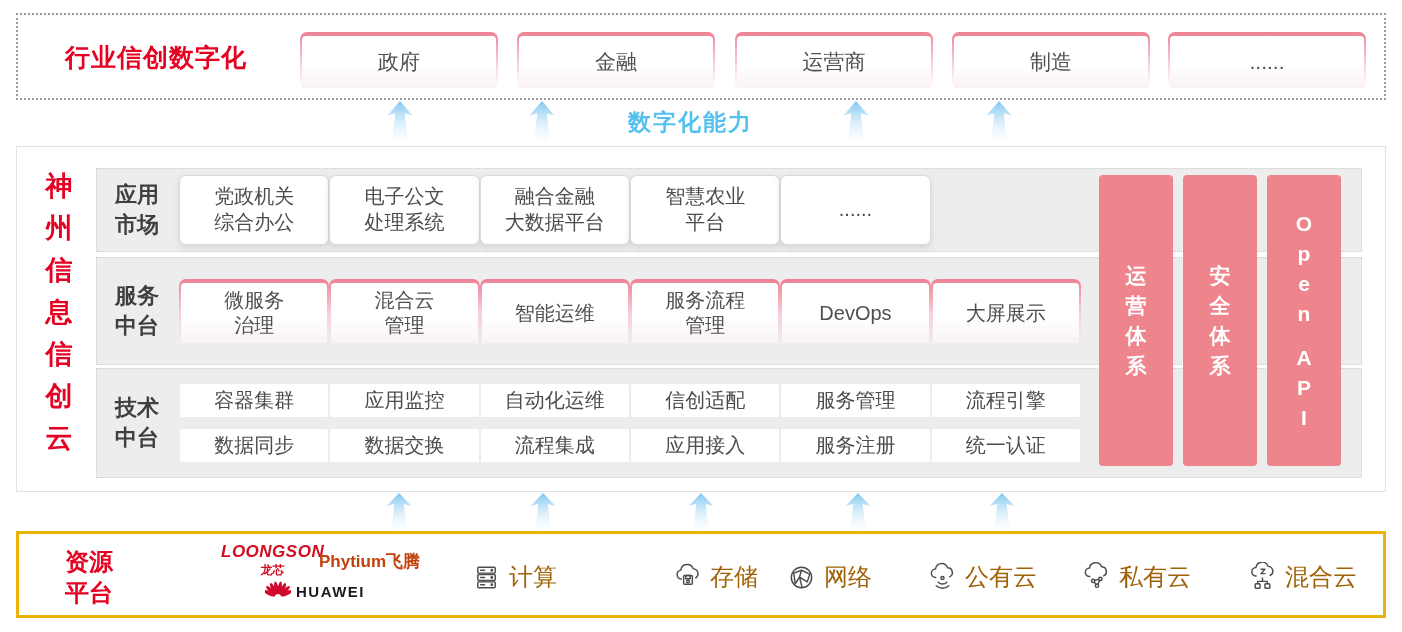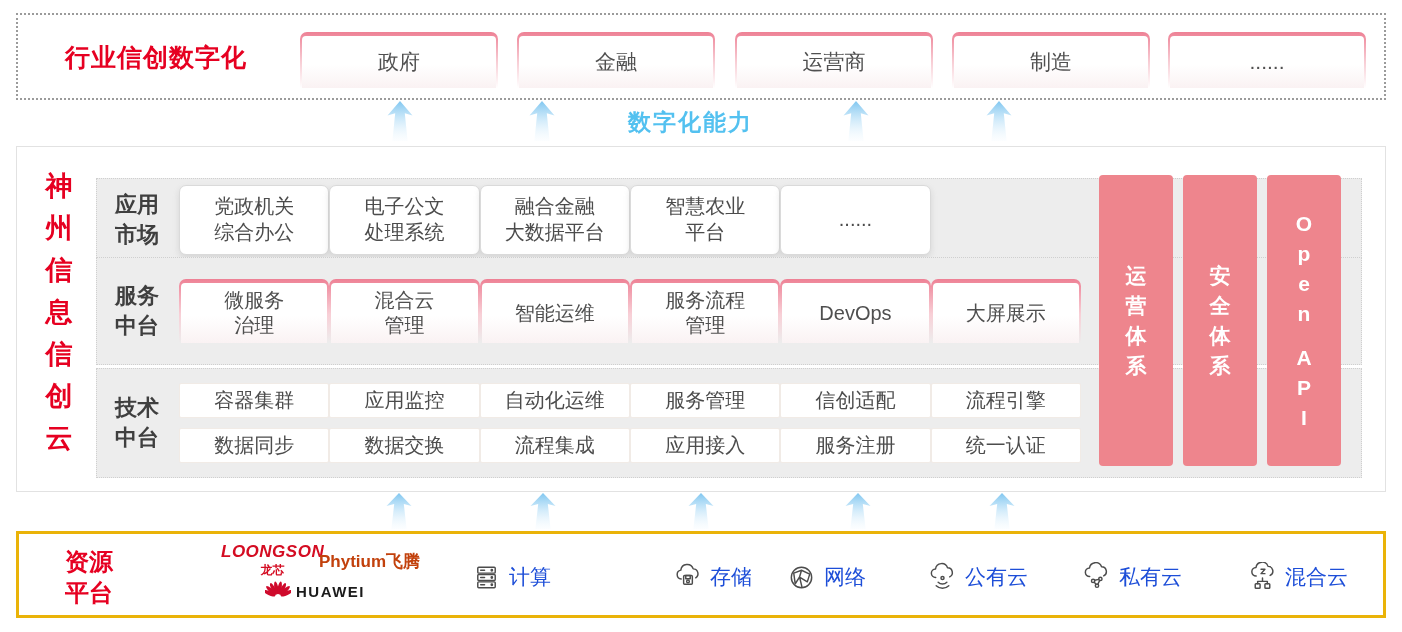--- a/index.html
+++ b/index.html
@@ -62,21 +62,21 @@
   .rp-label{position:absolute;left:46px;top:12px;font-size:24px;font-weight:bold;
         color:#e60021;line-height:1.3;white-space:pre-line;}
   .logo-loongson{position:absolute;left:202px;top:8px;display:flex;flex-direction:column;
         align-items:center;color:#d40c22;}
   .loongson-en{font-size:17px;font-weight:800;font-style:italic;letter-spacing:.5px;}
   .loongson-cn{font-size:12px;font-weight:bold;}
   .logo-phytium{position:absolute;left:300px;top:16px;font-size:17px;font-weight:800;color:#c2410c;}
   .logo-huawei{position:absolute;left:246px;top:46px;display:flex;align-items:center;gap:5px;}
   .huawei-text{font-size:15px;font-weight:700;color:#1b1b1b;letter-spacing:1.5px;text-align:right;}
   .res-item{position:absolute;top:25px;height:36px;display:flex;align-items:center;gap:7px;}
-  .res-label{font-size:21px;color:#1d4ed8;}
+  .res-label{font-size:24px;color:#a16207;}
   .res-icon{width:31px;height:31px;fill:none;stroke:#4c4c4c;stroke-width:1.5;
         stroke-linecap:round;stroke-linejoin:round;}
 </style>
 </head>
 <body>
 
 <div id="stage">
   <svg width="0" height="0" style="position:absolute">
     <defs>
       <linearGradient id="arrowGrad" x1="0" y1="0" x2="0" y2="1">
@@ -112,21 +112,21 @@
   <div class="main-panel">
     <div class="vtitle">
         <b>神</b>
         <b>州</b>
         <b>信</b>
         <b>息</b>
         <b>信</b>
         <b>创</b>
         <b>云</b>
       </div>
-    <div class="band" id="band-0" style="top:31px;height:84px">
+    <div class="band" id="band-0" style="top:21px;height:84px">
         <div class="band-label">应用
 市场</div>
         <div class="cards">
           <div class="card-shadow">党政机关
 综合办公</div>
           <div class="card-shadow">电子公文
 处理系统</div>
           <div class="card-shadow">融合金融
 大数据平台</div>
           <div class="card-shadow">智慧农业
@@ -161,22 +161,22 @@
           </div>
         </div>
       </div>
     <div class="band" id="band-2" style="top:221px;height:110px">
         <div class="band-label">技术
 中台</div>
         <div class="cards cards-two-rows">
           <div class="card-plain">容器集群</div>
           <div class="card-plain">应用监控</div>
           <div class="card-plain">自动化运维</div>
+          <div class="card-plain">信创适配</div>
           <div class="card-plain">服务管理</div>
-          <div class="card-plain">信创适配</div>
           <div class="card-plain">流程引擎</div>
           <div class="card-plain">数据同步</div>
           <div class="card-plain">数据交换</div>
           <div class="card-plain">流程集成</div>
           <div class="card-plain">应用接入</div>
           <div class="card-plain">服务注册</div>
           <div class="card-plain">统一认证</div>
         </div>
       </div>
   <div class="pillar" style="left:1082px">

